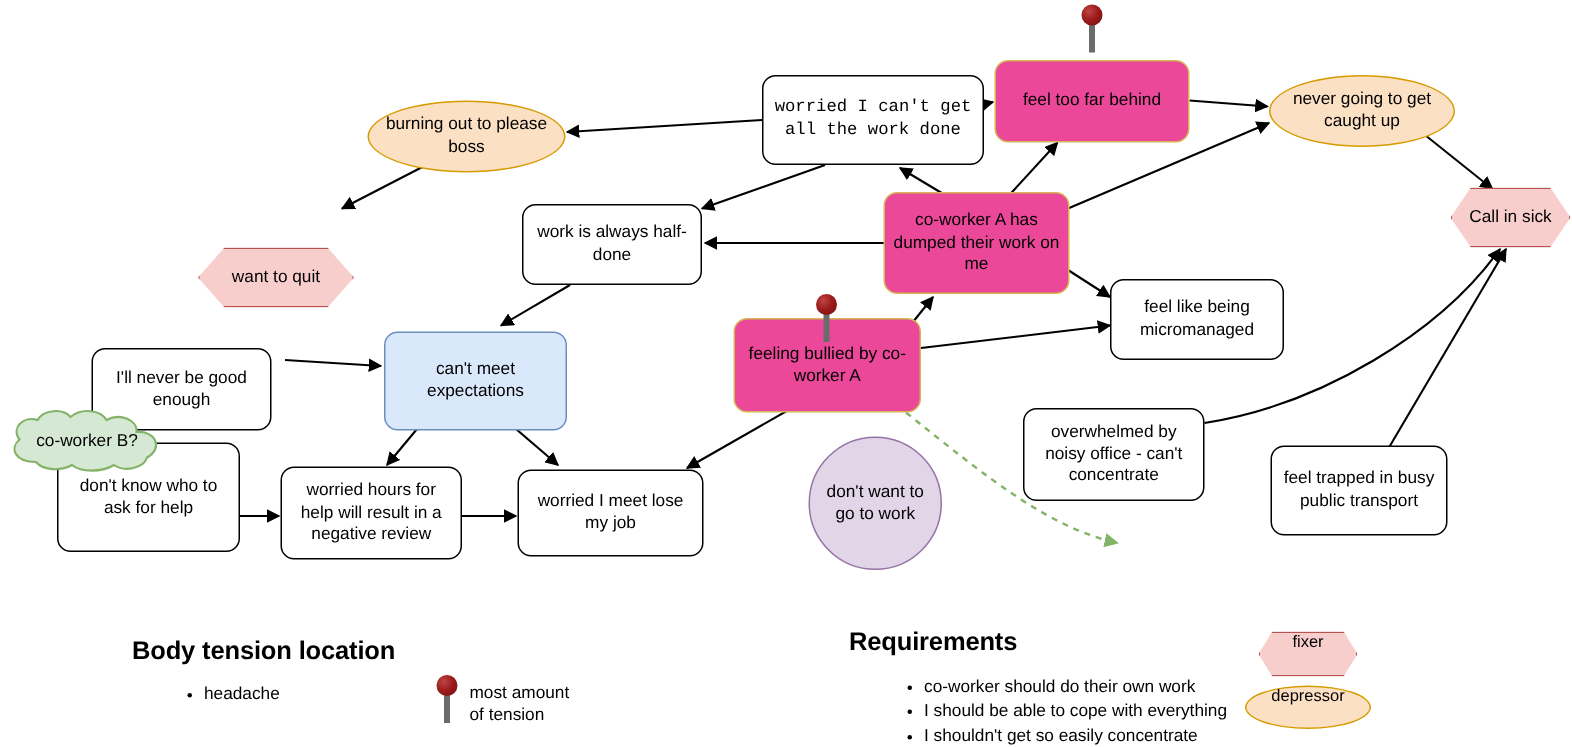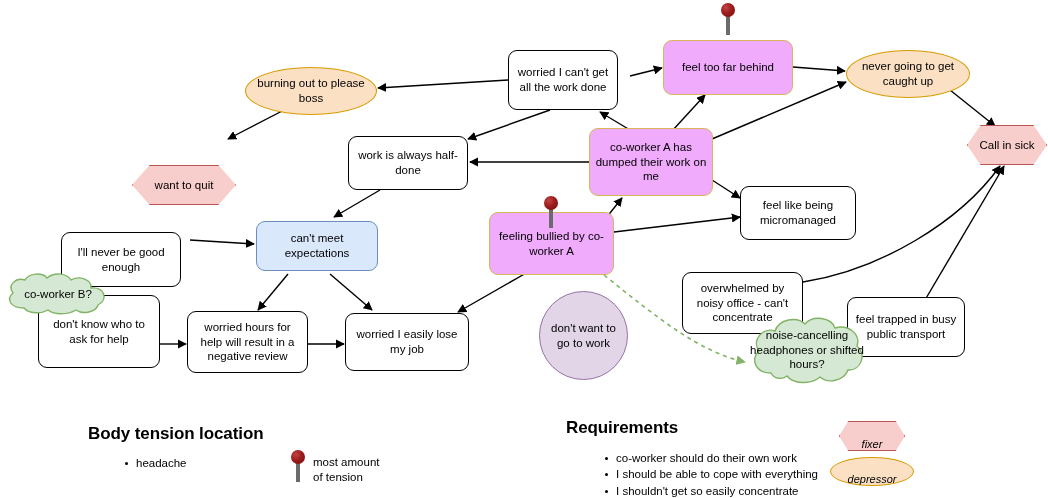--- a/index.html
+++ b/index.html
@@ -42,21 +42,21 @@
   }
   .node .lbl { display: block; width: 100%; }
 
   
   .rrect {
     border: 1.3px solid #000;
     border-radius: 9px;
     background: #ffffff;
   }
   .rrect.yellow {
-    background: #f0abfc;
+    background: #ec4899;
     border-color: #d6b656;
   }
   .rrect.blue {
     background: #dae8fc;
     border-color: #6c8ebf;
   }
   .ellipse {
     border-radius: 50%;
     border: 1.5px solid #d79b00;
     background: #fbe0c4;
@@ -133,24 +133,23 @@
     border-radius: 50%;
   }
   .legend-note {
     position: absolute;
     font-size: 11.5px;
     line-height: 1.3;
   }
   .shape-legend-item {
     position: absolute;
     display: flex;
-    align-items: flex-end;
+    align-items: flex-start;
     justify-content: center;
     font-size: 11px;
-    font-style: italic;
   }
   .shape-legend-item.depressor {
     background: #fbe0c4;
     border: 1.4px solid #d79b00;
     border-radius: 50%;
   }
 </style>
 </head>
 <body>
 
@@ -220,21 +219,21 @@
   </div>
   <div class="pin" style="left:721px; top:3px;">
     <div class="stem"></div>
     <div class="head"></div>
   </div>
 
   <div class="node ellipse" style="left:846px; top:50px; width:124px; height:48px;">
     <span class="lbl">never going to get caught up</span>
   </div>
 
-  <div class="node rrect" style="left:508px; top:50px; width:110px; height:60px;">
+  <div class="node rrect" style="left:508px; top:50px; width:148px; height:60px;font-family:Liberation Mono, monospace;">
     <span class="lbl">worried I can't get all the work done</span>
   </div>
 
   <div class="node ellipse" style="left:245px; top:67px; width:132px; height:48px;">
     <span class="lbl">burning out to please boss</span>
   </div>
 
   <div class="node hexnode" style="left:132px; top:129px; width:104px; height:40px;margin-top:36px;">
     <span class="lbl">want to quit</span>
   </div>
@@ -260,21 +259,21 @@
   </div>
   <div class="pin" style="left:544px; top:196px;">
     <div class="stem"></div>
     <div class="head"></div>
   </div>
 
   <div class="node rrect" style="left:61px; top:212px; width:120px; height:55px;margin-top:20px;">
     <span class="lbl">I'll never be good enough</span>
   </div>
 
-  <div class="node rrect blue" style="left:256px; top:221px; width:122px; height:50px;">
+  <div class="node rrect blue" style="left:256px; top:221px; width:122px; height:66px;">
     <span class="lbl">can't meet expectations</span>
   </div>
 
   <div class="node rrect" style="left:38px; top:295px; width:122px; height:73px;">
     <span class="lbl">don't know who to ask for help</span>
   </div>
 
   <div class="cloudwrap" style="left:4px; top:272px; width:108px; height:44px;">
     <svg width="108" height="44" viewBox="0 0 108 44">
       <path d="M20,36 C6,36 2,27 9,21 C3,13 12,5 21,8 C25,1 38,0 43,6
@@ -284,45 +283,35 @@
     <div class="cloudtext">
       <span>co-worker B?</span>
     </div>
   </div>
 
   <div class="node rrect" style="left:187px; top:311px; width:121px; height:62px;">
     <span class="lbl">worried hours for help will result in a negative review</span>
   </div>
 
   <div class="node rrect" style="left:345px; top:313px; width:124px; height:58px;">
-    <span class="lbl">worried I easily lose my job</span>
+    <span class="lbl">worried I meet lose my job</span>
   </div>
 
   <div class="node circle" style="left:539px; top:291px; width:89px; height:89px;">
     <span class="lbl">don't want to go to work</span>
   </div>
 
   <div class="node rrect" style="left:682px; top:272px; width:121px; height:62px;">
     <span class="lbl">overwhelmed by noisy office - can't concentrate</span>
   </div>
 
   <div class="node rrect" style="left:847px; top:297px; width:118px; height:60px;align-items:center;">
     <span class="lbl">feel trapped in busy public transport</span>
   </div>
 
-  <div class="cloudwrap" style="left:747px; top:315px; width:120px; height:70px;">
-    <svg width="120" height="70" viewBox="0 0 120 70">
-      <path d="M24,58 C9,58 3,45 12,36 C4,25 16,12 28,16 C32,4 50,1 58,9
-               C66,0 84,2 88,13 C101,9 114,19 110,31 C120,39 114,56 101,55
-               C97,66 81,69 73,62 C64,70 46,69 40,61 C35,65 27,64 24,58 Z" fill="#d5e8d4" stroke="#82b366" stroke-width="1.4"></path>
-    </svg>
-    <div class="cloudtext">
-      <span>noise-cancelling headphones or shifted hours?</span>
-    </div>
-  </div>
 
   <div class="legend-title" style="left:88px; top:424px;">Body tension location</div>
 
   <ul class="legend-list" style="left:118px; top:455px; width:200px;">
     <li>headache</li>
   </ul>
 
   <div class="pin" style="left:291px; top:450px;">
     <div class="stem"></div>
     <div class="head"></div>

